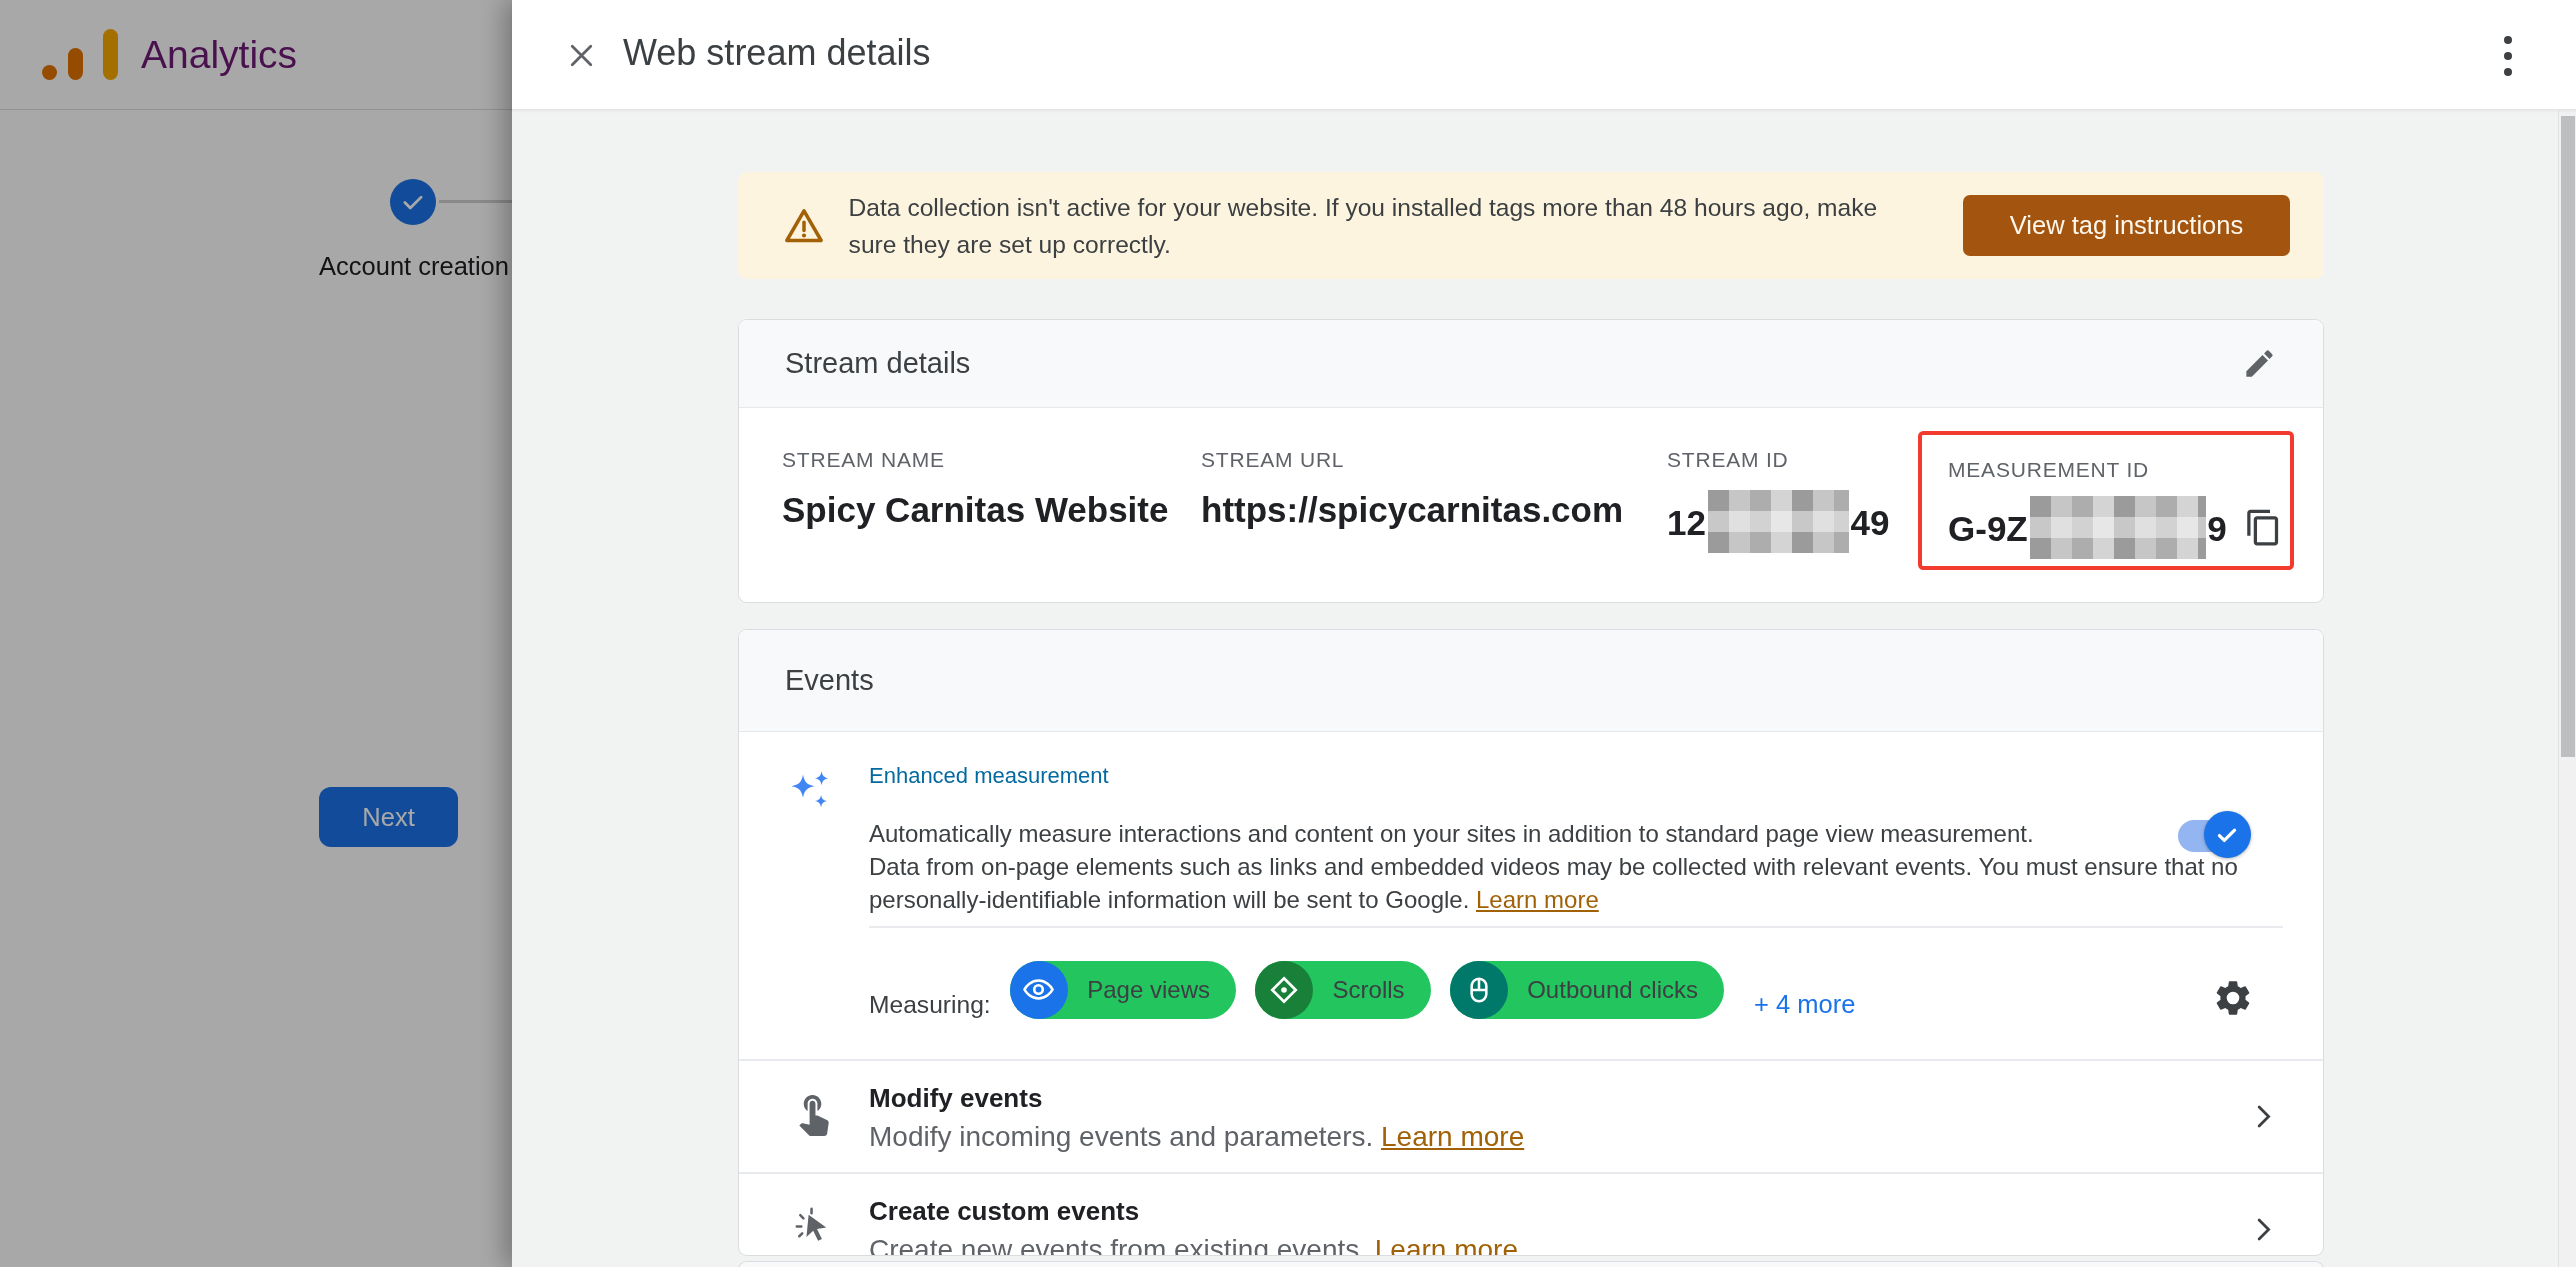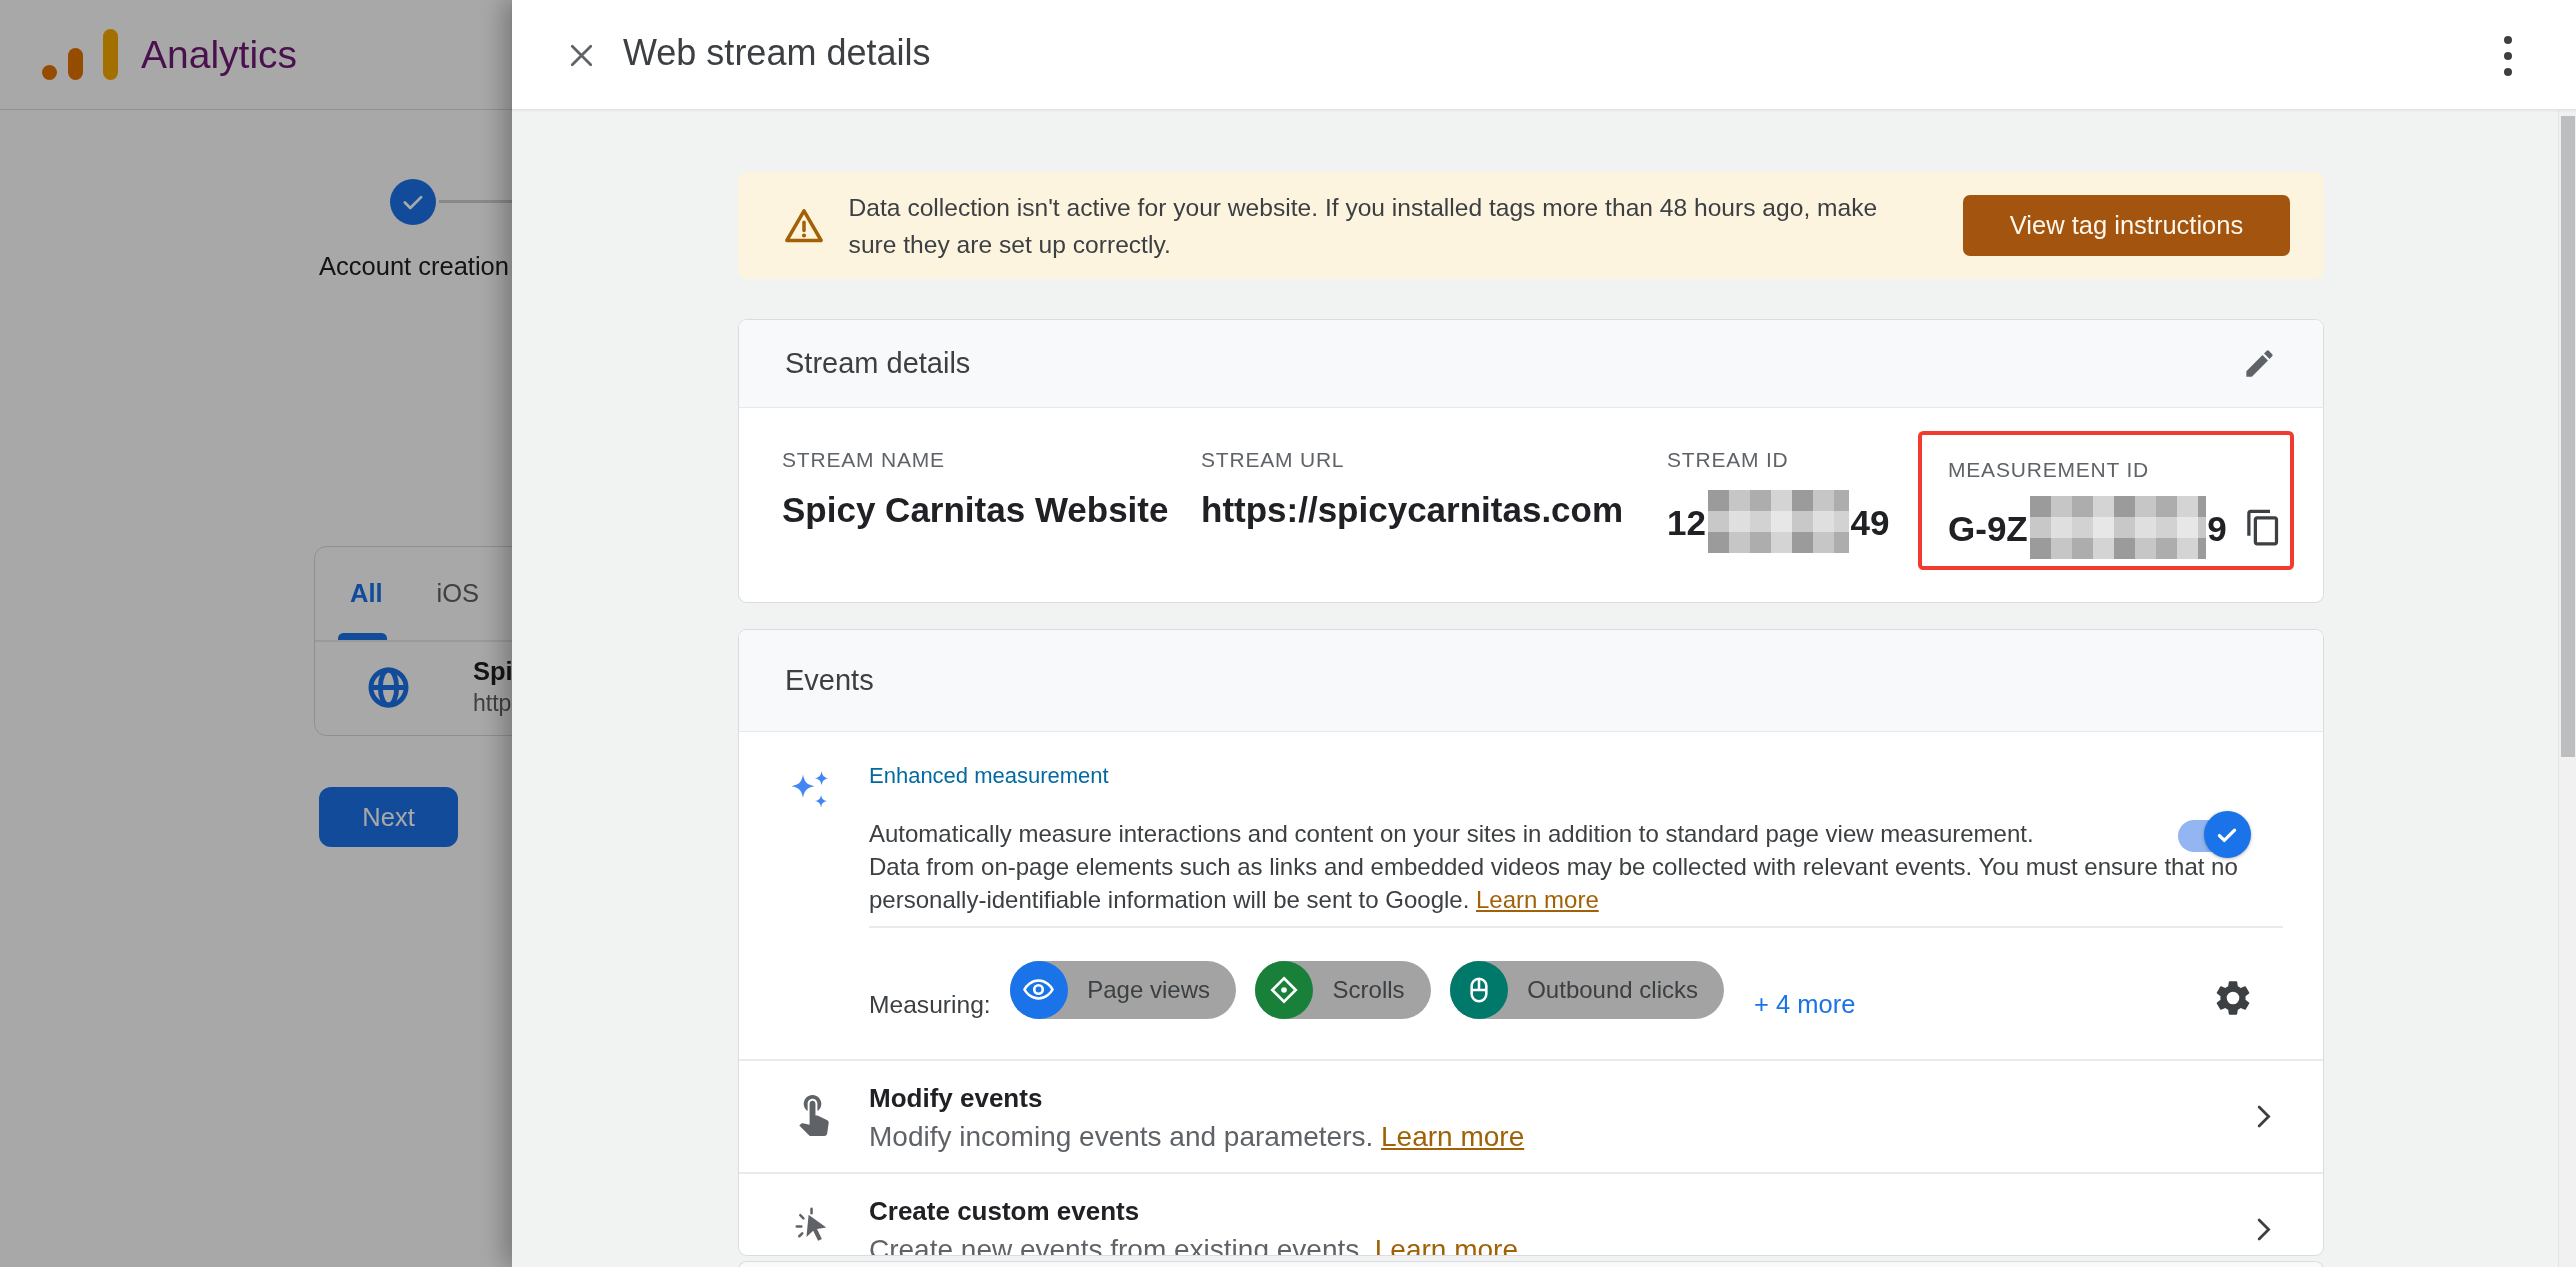--- a/index.html
+++ b/index.html
@@ -102,21 +102,21 @@
   .enh-desc span.line { display:block; }
   a.learn { color:#a16207; text-decoration:underline; cursor:pointer; }
   .toggle { position:absolute; right:76px; top:88px; width:69px; height:32px; cursor:pointer; }
   .toggle-track { position:absolute; inset:0; border-radius:16px; background:#93B6F2; }
   .toggle-thumb { position:absolute; right:-3.5px; top:-8.8px; width:47px; height:47px; border-radius:50%;
                   background:#1A73E8; display:flex; align-items:center; justify-content:center;
                   box-shadow:0 0.9px 3.5px rgba(0,0,0,0.3); }
   .enh-divider { margin:10.5px 40px 0 84px; height:1.8px; background:#E8EAED; }
   .measuring { display:flex; align-items:flex-end; padding:33px 0 40px 84px; }
   .measuring-label { font-size:24.6px; color:#3C4043; }
-  .chip { display:flex; align-items:center; height:58px; border-radius:29px; background:#a3a3a3;
+  .chip { display:flex; align-items:center; height:58px; border-radius:29px; background:#22c55e;
           margin-left:19.3px; padding-right:26px; cursor:pointer; }
   .chip:first-of-type { margin-left:28px; }
   .chip-ic { width:58px; height:58px; border-radius:50%; display:flex; align-items:center;
              justify-content:center; flex:0 0 58px; }
   .chip-label { margin-left:19.3px; font-size:24px; color:#3C4043; }
   .more-link { margin-left:30px; font-size:25.5px; color:#1A73E8; cursor:pointer; }
   .gear-btn { margin-left:auto; margin-right:69px; width:42px; height:42px; cursor:pointer; }
 
   .row-divider { height:1.8px; background:#E8EAED; }
   .ev-row { position:relative; padding:21px 0 19.3px 46px; cursor:pointer; }
@@ -145,41 +145,20 @@
     </div>
 
     <div class="step-circle">
       <svg width="26" height="26" viewBox="0 0 24 24">
           <path d="M4.5 12.5l5 5 10-10" fill="none" stroke="#fff" stroke-width="2.6" stroke-linecap="round" stroke-linejoin="round"></path>
         </svg>
     </div>
     <div class="step-line"></div>
     <div class="step-label">Account creation</div>
 
-    <div class="bg-card">
-      <div class="bg-tabs">
-        <span class="bg-tab tab-all">All</span>
-        <span class="bg-tab tab-ios">iOS</span>
-        <i class="tab-underline" style="background-color: rgb(26, 115, 232);"></i>
-      </div>
-      <div class="bg-tab-divider"></div>
-      <div class="bg-stream-row">
-        <span class="globe-wrap">
-          <svg width="49" height="49" viewBox="0 0 24 24">
-            <circle cx="12" cy="12" r="8.6" fill="none" stroke="#1A73E8" stroke-width="2.4"></circle>
-            <path d="M3.4 12h17.2" fill="none" stroke="#1A73E8" stroke-width="2.4"></path>
-            <ellipse cx="12" cy="12" rx="4" ry="8.6" fill="none" stroke="#1A73E8" stroke-width="2.4"></ellipse>
-          </svg>
-        </span>
-        <span class="bg-stream-text">
-          <span class="bg-stream-name">Spi</span>
-          <div class="bg-stream-url">http</div>
-        </span>
-      </div>
-    </div>
 
     <div class="next-btn" style="background-color: rgb(26, 115, 232);">Next</div>
   </div>
 
   <div class="scrim"></div>
 
   <div class="panel">
 
     <div class="panel-header">
       <span class="close-btn">

